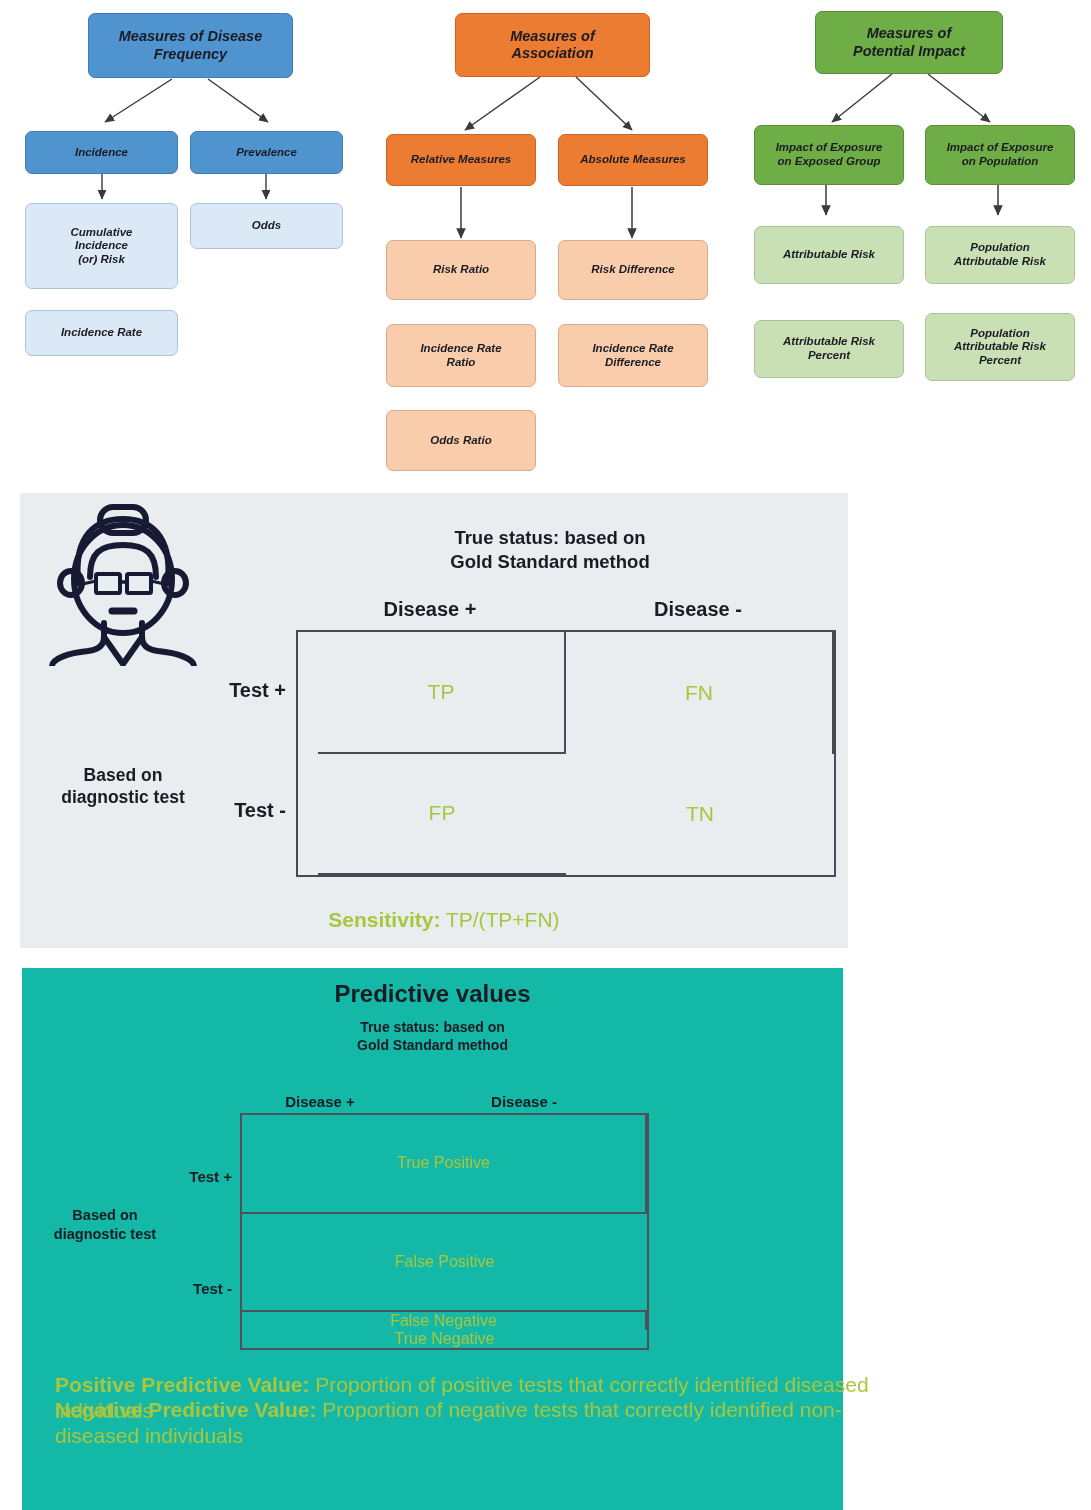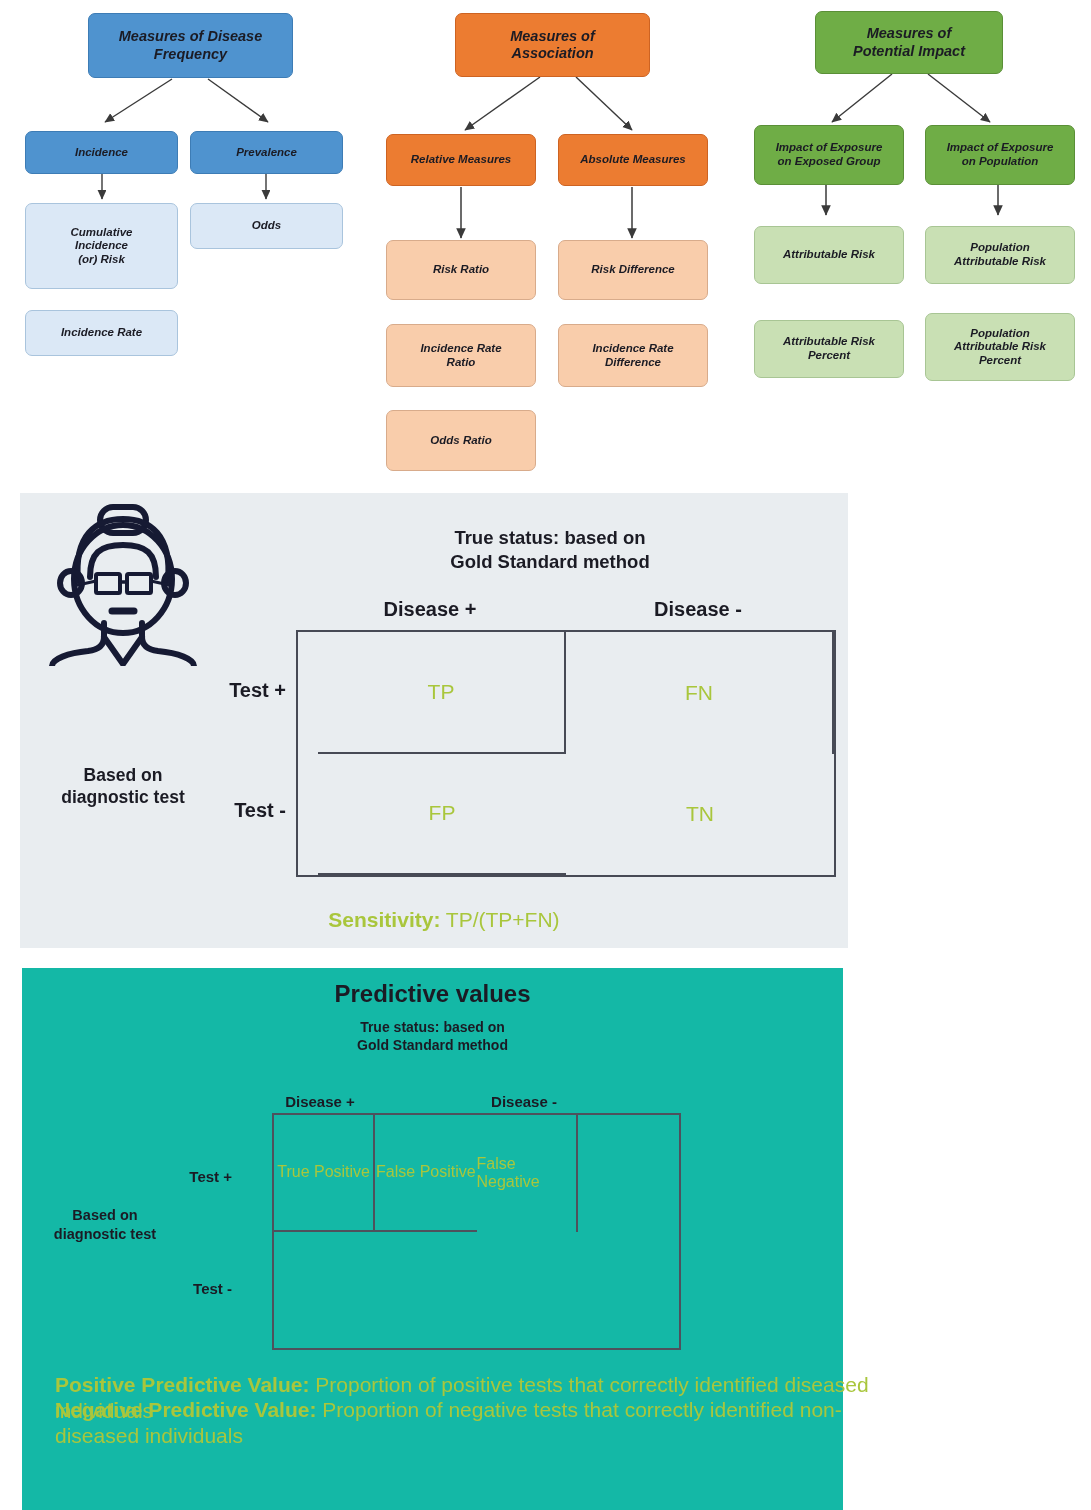--- a/index.html
+++ b/index.html
@@ -131,21 +131,21 @@
   }
   #pred-dplus  { left: 218px; top: 1093px; width: 204px; }
   #pred-dminus { left: 422px; top: 1093px; width: 204px; }
   .pred-colhead { position: absolute; font-size: 15px; font-weight: bold;
                   color: #1b1b24; text-align: center; }
 
   #pred-grid {
     position: absolute; left: 240px; top: 1113px;
     width: 405px; height: 233px;
     border: 2px solid #4e515c;
-    display: grid; grid-template-columns: 1fr 1fr 1fr 1fr; grid-template-rows: 1fr 1fr; margin-left: 32px;
+    display: grid; grid-template-columns: 1fr; grid-template-rows: 1fr 1fr;
   }
   #pred-grid .cell {
     display: flex; align-items: center; justify-content: center;
     font-size: 16px; color: #a9c63c;
   }
   #pred-grid .cell.b-r { border-right: 2px solid #4e515c; }
   #pred-grid .cell.b-b { border-bottom: 2px solid #4e515c; }
 
   .pred-rowhead { position: absolute; font-size: 15px; font-weight: bold;
                   color: #1b1b24; text-align: right; }
@@ -325,20 +325,21 @@
 <div id="pred-tplus" class="pred-rowhead">Test +</div>
 <div id="pred-tminus" class="pred-rowhead">Test -</div>
 
 <div id="pred-basedon">Based on
 diagnostic test</div>
 
 <div id="pred-grid">
   <div class="cell b-r b-b">True Positive</div>
   <div class="cell b-b">False Positive</div>
   <div class="cell b-r">False Negative</div>
+  <div class="cell">True Negative</div>
 </div>
 
 <div id="pv-pos" class="pv-block">
   <b>Positive Predictive Value:</b><span> Proportion of positive tests that correctly identified diseased individuals</span>
 </div>
 <div id="pv-neg" class="pv-block">
   <b>Negative Predictive Value:</b><span> Proportion of negative tests that correctly identified non-diseased individuals</span>
 </div>
 
 </body></html>

